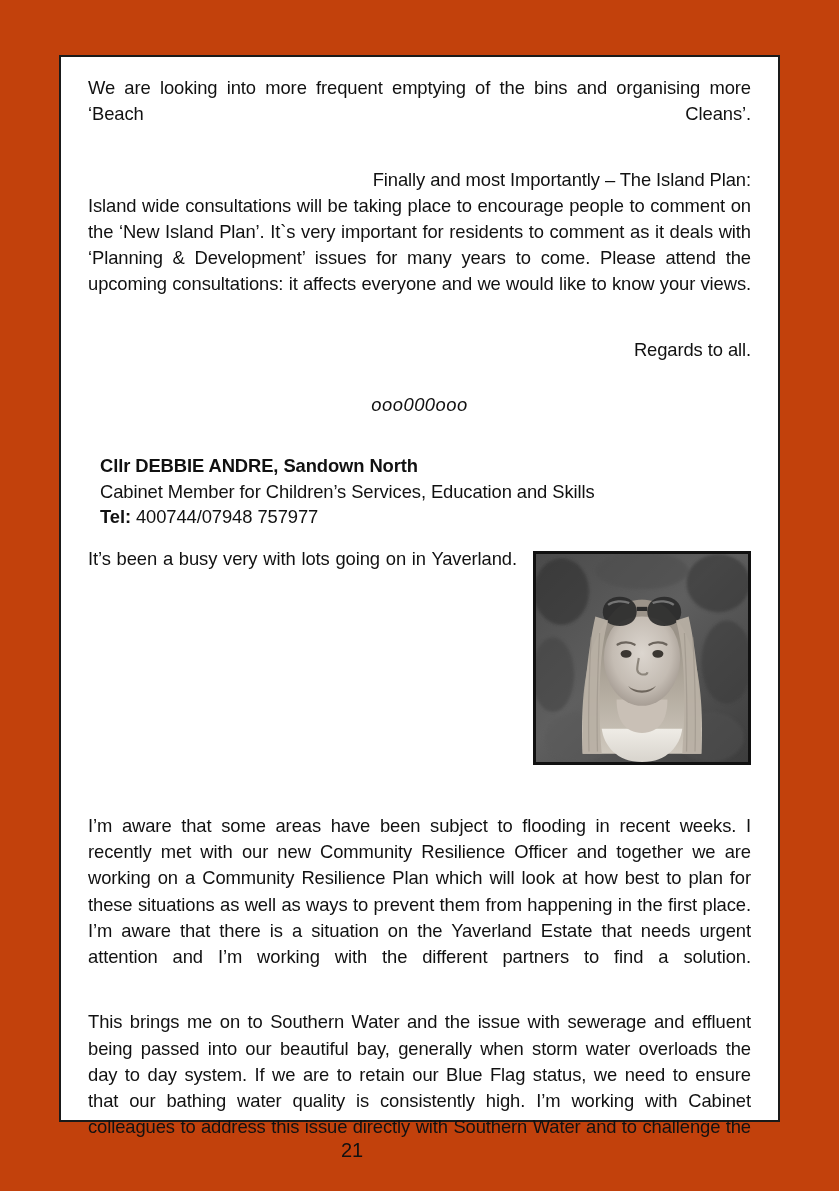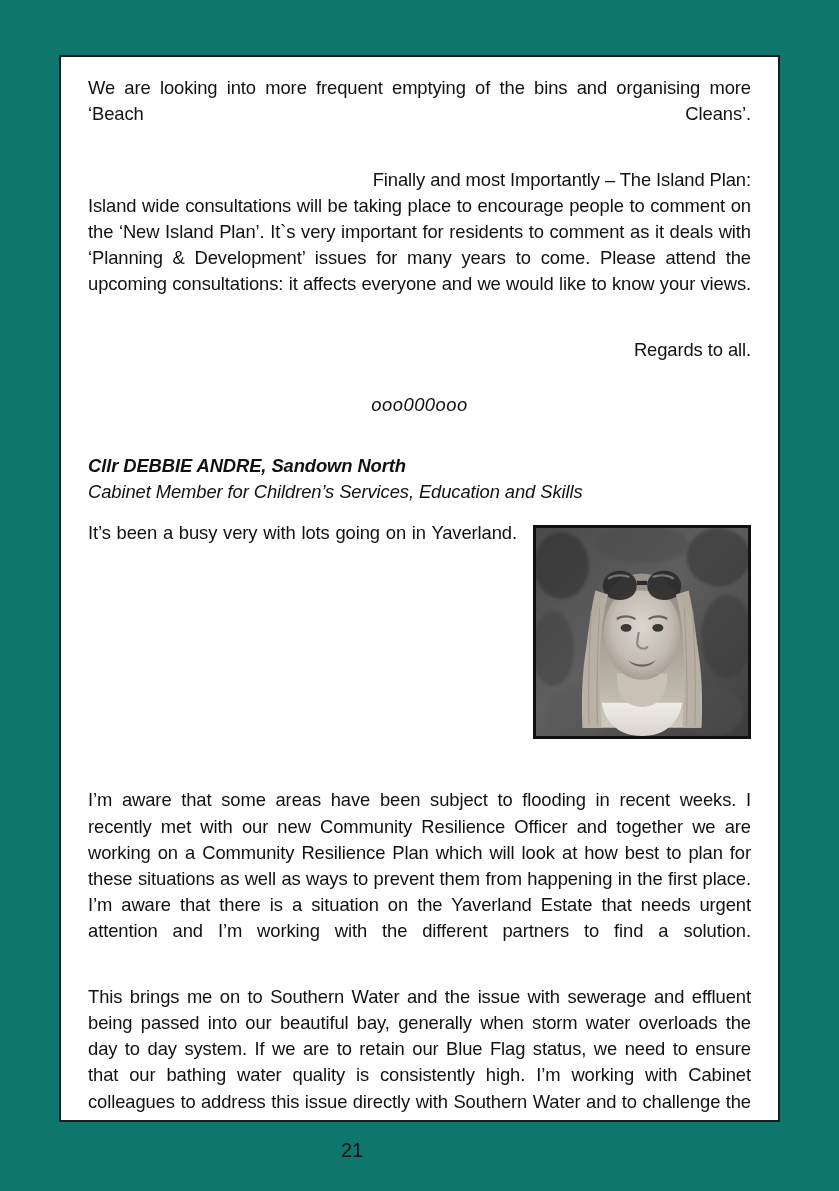--- a/index.html
+++ b/index.html
@@ -14,21 +14,21 @@
     font-family: "Liberation Sans", sans-serif;
     color: #111111;
     overflow: hidden;
   }
 
   #page {
     position: absolute;
     left: 0; top: 0;
     width: 839px;
     height: 1191px;
-    background: #0f766e;
+    background: #c2410c;
   }
 
   
   #frame {
     position: absolute;
     left: 59px;
     top: 55px;
     width: 721px;
     height: 1067px;
     border: 2px solid #1a1a1a;
@@ -72,22 +72,21 @@
   .divider {
     margin: 30px 0 36px 0;
     text-align: center;
     font-size: 18.4px;
     line-height: 24px;
     letter-spacing: 0.5px;
     font-style: italic;
   }
 
   .contact-block {
-    margin: 0 0 16px 0;
-    font-style: italic;
+    margin: 0 0 16px 12px;
   }
   .contact-line {
     font-size: 18.4px;
     line-height: 25.6px;
     letter-spacing: -0.1px;
     white-space: nowrap;
   }
   .contact-line.name {
     font-weight: bold;
   }
@@ -142,20 +141,24 @@
       <p class="body-text">Island wide consultations will be taking place to encourage people to comment on the ‘New Island Plan’. It`s very important for residents to comment as it deals with ‘Planning &amp; Development’ issues for many years to come. Please attend the upcoming consultations: it affects everyone and we would like to know your views.</p>
 
       <p class="no-justify">Regards to all.</p>
 
 
       <div class="divider">ooo000ooo</div>
 
       <div class="contact-block">
         <div class="contact-line name">Cllr DEBBIE ANDRE, Sandown North</div>
         <div class="contact-line">Cabinet Member for Children’s Services, Education and Skills</div>
+        <div class="contact-line">
+          <span class="lbl">Tel:</span>
+          <span>400744/07948 757977</span>
+        </div>
       </div>
 
       <div class="clearfix">
 
         <div id="photo">
           <svg viewBox="0 0 100 100" preserveAspectRatio="none">
             <defs>
               <linearGradient id="bgGrad" x1="0" y1="0" x2="1" y2="1">
                 <stop offset="0%" stop-color="#4a4a4a"></stop>
                 <stop offset="45%" stop-color="#5f5f5f"></stop>

